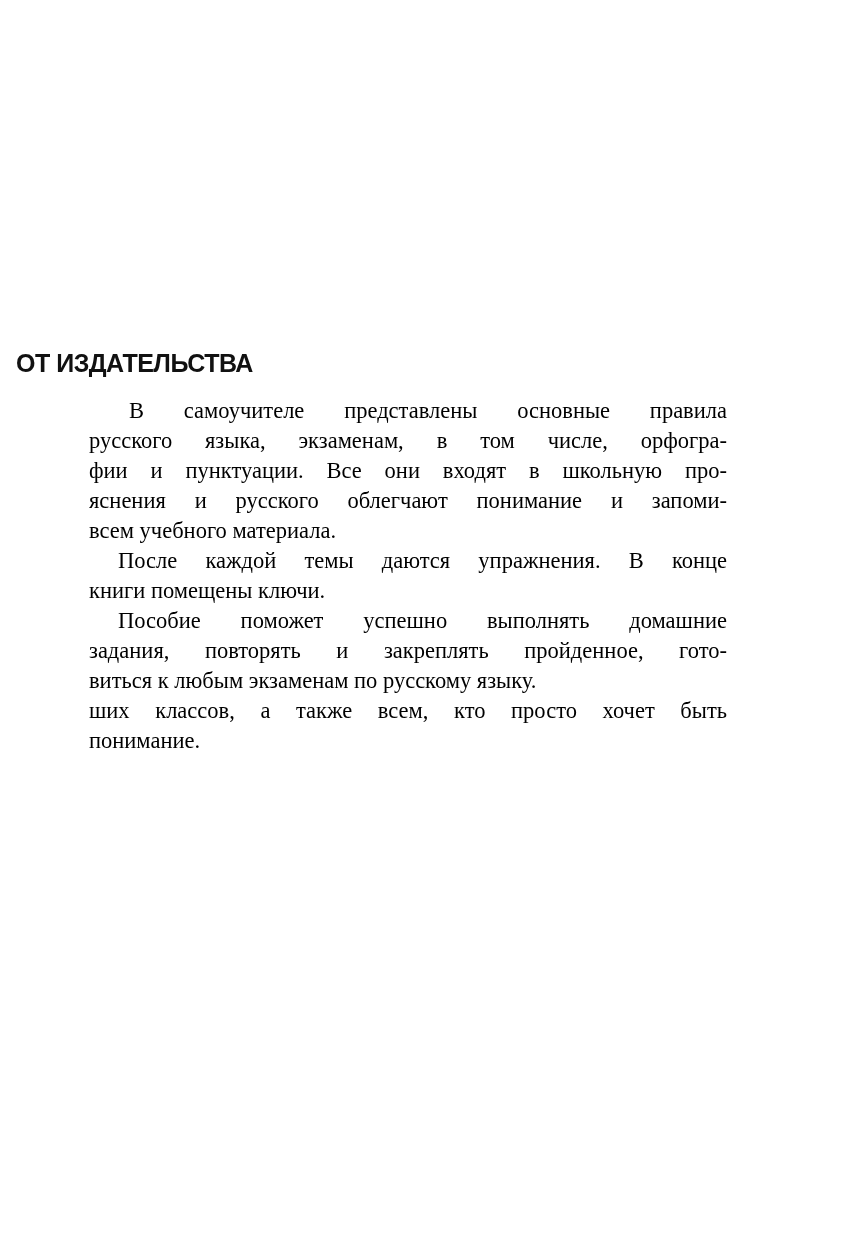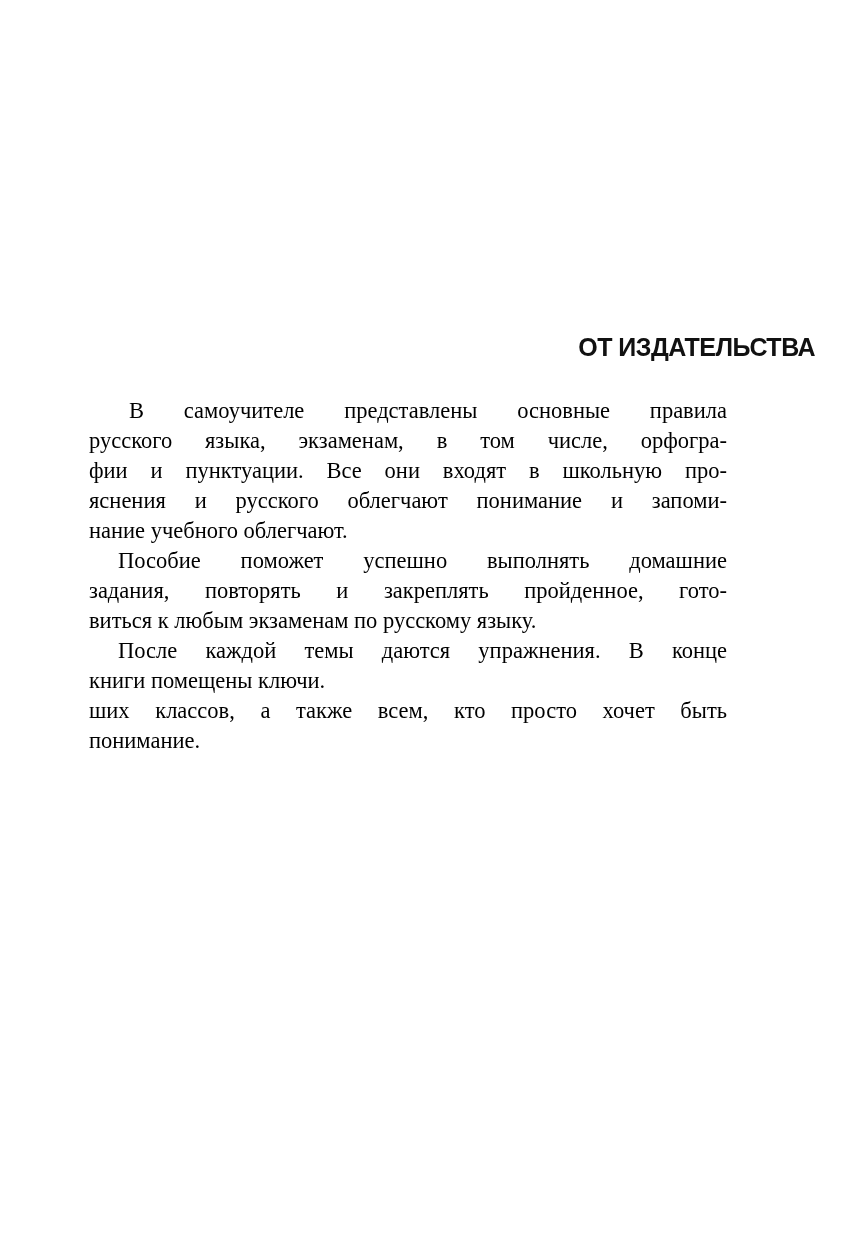--- a/index.html
+++ b/index.html
@@ -18,27 +18,27 @@
       left: 0; top: 0;
       width: 845px;
       height: 1241px;
       background: #ffffff;
     }
     .title {
       position: absolute;
       top: 333px;
       left: 0;
       width: 815px;
-      text-align: right;
+      text-align: left;
       font-family: "Liberation Sans", sans-serif;
       font-weight: bold;
       font-size: 25px;
       letter-spacing: -0.5px;
       color: #111111;
-      margin: 0;
+      margin: 16px;
     }
     .body-text {
       position: absolute;
       top: 396px;
       left: 89px;
       width: 638px;
       font-family: "Liberation Serif", serif;
       font-size: 22.5px;
       color: #000000;
     }
@@ -64,32 +64,32 @@
 
 <div class="page">
   <h1 class="title">ОТ ИЗДАТЕЛЬСТВА</h1>
 
   <div class="body-text">
     <div>
       <div class="line indent-first">В самоучителе представлены основные правила</div>
       <div class="line">русского языка, экзаменам, в том числе, орфогра-</div>
       <div class="line">фии и пунктуации. Все они входят в школьную про-</div>
       <div class="line">яснения и русского облегчают понимание и запоми-</div>
-      <div class="line last">нание учебного облегчают.</div>
+      <div class="line last">всем учебного материала.</div>
+    </div>
+
+    <div>
+      <div class="line indent">После каждой темы даются упражнения. В конце</div>
+      <div class="line last">книги помещены ключи.</div>
     </div>
 
     <div>
       <div class="line indent">Пособие поможет успешно выполнять домашние</div>
       <div class="line">задания, повторять и закреплять пройденное, гото-</div>
       <div class="line last">виться к любым экзаменам по русскому языку.</div>
-    </div>
-
-    <div>
-      <div class="line indent">После каждой темы даются упражнения. В конце</div>
-      <div class="line last">книги помещены ключи.</div>
     </div>
 
     <div>
       <div class="line">ших классов, а также всем,  кто просто хочет быть</div>
       <div class="line last">понимание.</div>
     </div>
   </div>
 </div>
 
 </body></html>

